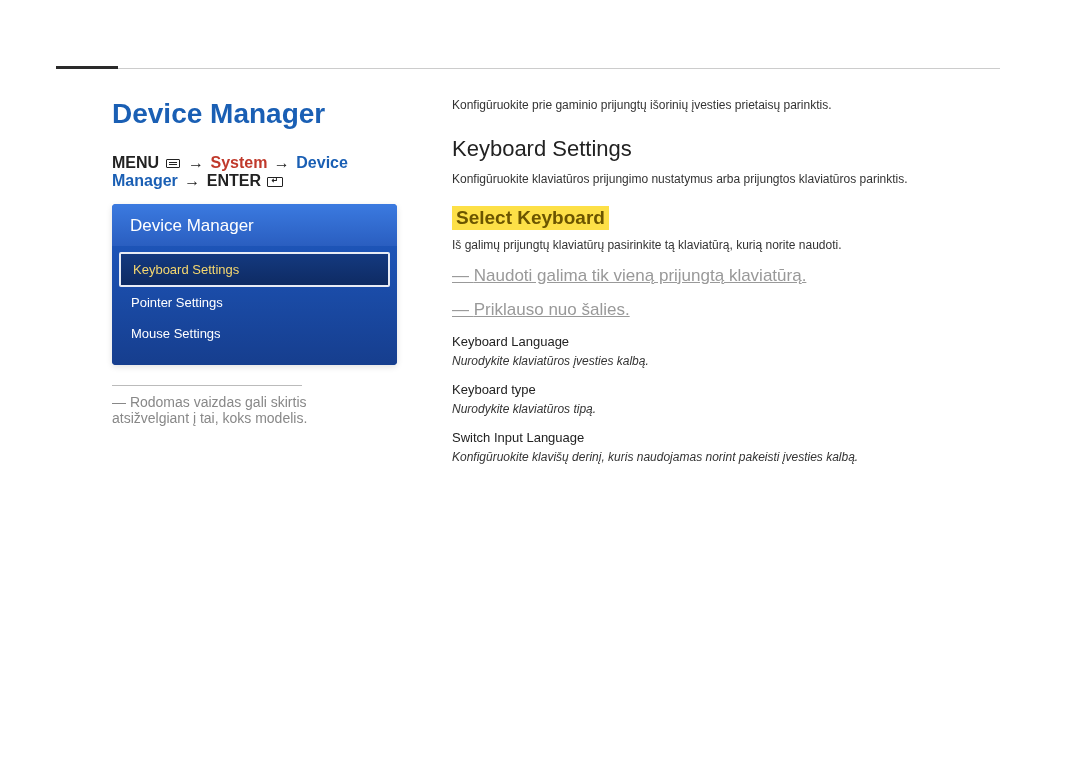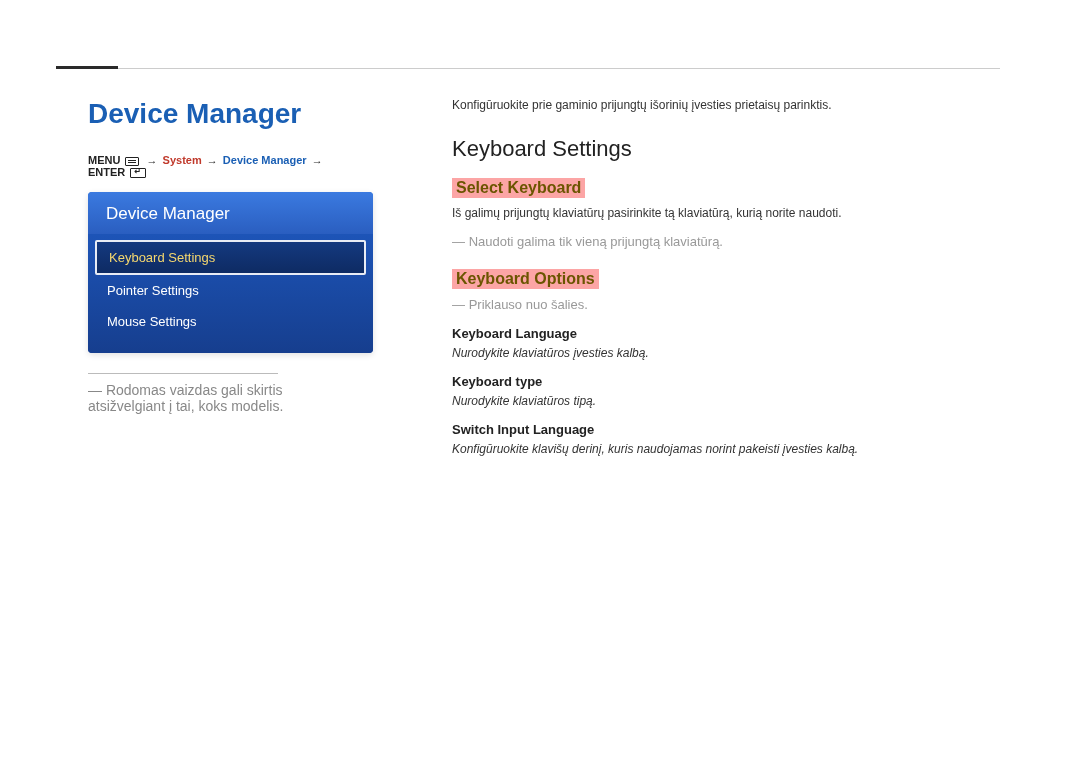--- a/index.html
+++ b/index.html
@@ -22,33 +22,33 @@
   .top-rule-accent {
     position: absolute;
     left: 56px;
     top: 66px;
     width: 62px;
     height: 3px;
     background: #2a2a2a;
   }
   .left-col {
     position: absolute;
-    left: 44px;
+    left: 68px;
     top: 98px;
     width: 300px;
     padding-left: 44px;
   }
   .page-title {
     font-size: 28px;
     font-weight: 700;
     color: #1a5fb4;
   }
   .breadcrumb {
     margin-top: 24px;
-    font-size: 11px;
+    font-size: 16px;
     font-weight: 700;
     color: #222;
   }
   .breadcrumb .menu-icon {
     display: inline-block;
     width: 14px;
     height: 9px;
     border: 1px solid #222;
     border-radius: 1px;
     vertical-align: middle;
@@ -151,40 +151,41 @@
     color: #222;
     margin-bottom: 10px;
   }
   .body {
     font-size: 12px;
     color: #333;
     margin-bottom: 14px;
   }
   .h3 {
     display: inline-block;
-    font-size: 16px;
+    font-size: 19px;
     font-weight: 700;
     color: #6b5500;
-    background: #fca5a5;
+    background: #fde047;
     padding: 1px 4px;
     margin-bottom: 8px;
     margin-top: 6px;
   }
   .note {
-    font-size: 13px;
+    font-size: 17px;
     color: #999;
     margin-bottom: 14px;
+    text-decoration: underline;
   }
   .note::before {
     content: "― ";
     color: #999;
   }
   .h4 {
     font-size: 13px;
-    font-weight: 700;
+    font-weight: 400;
     color: #222;
     margin-bottom: 5px;
     margin-top: 14px;
   }
   .body-small {
     font-size: 12px;
     color: #333;
     margin-bottom: 14px;
     font-style: italic;
   }
@@ -220,26 +221,26 @@
   </div>
 
   <div class="foot-rule"></div>
   <div class="foot-note">Rodomas vaizdas gali skirtis atsižvelgiant į tai, koks modelis.</div>
 </div>
 
 <div class="right-col">
   <div class="intro">Konfigūruokite prie gaminio prijungtų išorinių įvesties prietaisų parinktis.</div>
 
   <div class="h2">Keyboard Settings</div>
+  <div class="body">Konfigūruokite klaviatūros prijungimo nustatymus arba prijungtos klaviatūros parinktis.</div>
 
   <div><span class="h3">Select Keyboard</span></div>
   <div class="body">Iš galimų prijungtų klaviatūrų pasirinkite tą klaviatūrą, kurią norite naudoti.</div>
   <div class="note">Naudoti galima tik vieną prijungtą klaviatūrą.</div>
 
-  <div><span class="h3">Keyboard Options</span></div>
   <div class="note">Priklauso nuo šalies.</div>
 
   <div class="h4">Keyboard Language</div>
   <div class="body-small">Nurodykite klaviatūros įvesties kalbą.</div>
 
   <div class="h4">Keyboard type</div>
   <div class="body-small">Nurodykite klaviatūros tipą.</div>
 
   <div class="h4">Switch Input Language</div>
   <div class="body-small">Konfigūruokite klavišų derinį, kuris naudojamas norint pakeisti įvesties kalbą.</div>

